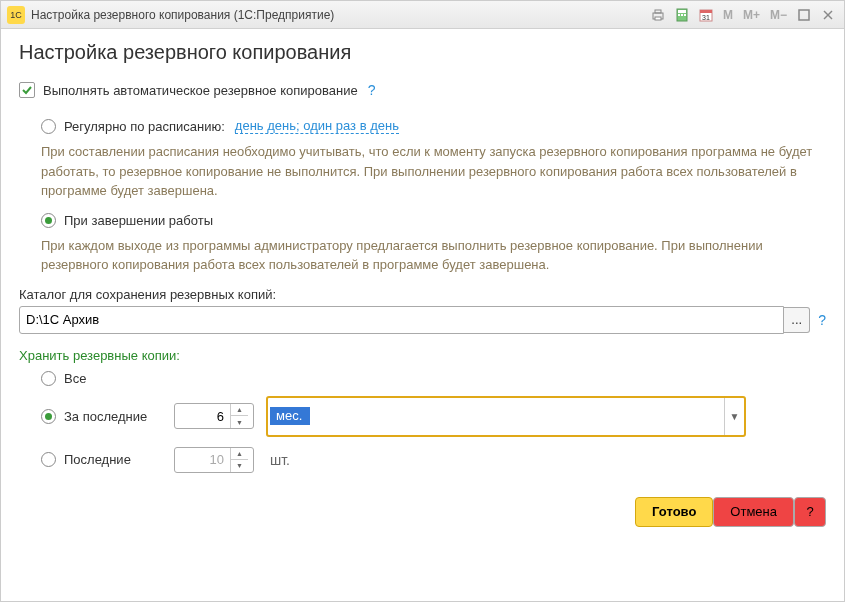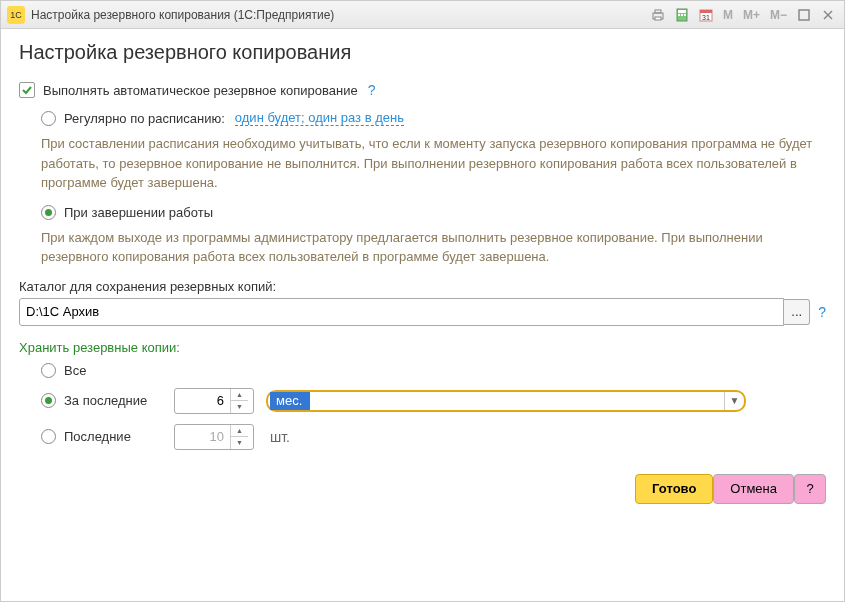--- a/index.html
+++ b/index.html
@@ -6,21 +6,21 @@
     body { font-family: Arial, sans-serif; font-size: 13px; color: #333; background: #fff; }
     .window { width: 845px; height: 602px; background: #fff; position: relative; border: 1px solid #ccc; }
     .titlebar { height: 28px; background: linear-gradient(#f5f5f5, #e8e8e8); border-bottom: 1px solid #d0d0d0; display: flex; align-items: center; padding: 0 6px; }
     .titlebar-logo { width: 18px; height: 18px; background: #ffd94a; border-radius: 3px; display: flex; align-items: center; justify-content: center; font-size: 9px; font-weight: normal; color: #333; margin-right: 6px; }
     .titlebar-title { flex: 1; font-size: 12px; color: #444; }
     .titlebar-icons { display: flex; align-items: center; gap: 4px; }
     .titlebar-icon { width: 20px; height: 20px; display: flex; align-items: center; justify-content: center; cursor: pointer; }
     .titlebar-text-btn { font-size: 12px; color: #aaa; font-weight: bold; padding: 0 3px; cursor: pointer; }
     .content { padding: 12px 18px; }
     .page-title { font-size: 20px; color: #333; margin-bottom: 18px; font-weight: normal; }
-    .checkbox-row { display: flex; align-items: center; margin-bottom: 12px; }
+    .checkbox-row { display: flex; align-items: center; margin-bottom: 20px; }
     .checkbox { width: 16px; height: 16px; border: 1px solid #999; border-radius: 2px; margin-right: 8px; cursor: pointer; display: flex; align-items: center; justify-content: center; background: #fff; }
     .checkbox.checked { background: #fff; }
     .checkbox.checked svg { display: block; }
     .checkbox svg { display: none; }
     .help-q { color: #2b8fd9; font-size: 14px; margin-left: 10px; cursor: pointer; }
     .option-section { margin-left: 22px; }
     .radio-row { display: flex; align-items: center; margin-bottom: 8px; }
     .radio { width: 15px; height: 15px; border: 1px solid #888; border-radius: 50%; margin-right: 8px; cursor: pointer; display: flex; align-items: center; justify-content: center; background: #fff; }
     .radio.selected::after { content: ''; width: 7px; height: 7px; background: #3b9c3b; border-radius: 50%; }
     .link { color: #2b8fd9; text-decoration: underline; cursor: pointer; }
@@ -32,27 +32,27 @@
     .path-btn { width: 26px; height: 26px; border: 1px solid #aaa; border-left: none; background: #f5f5f5; cursor: pointer; display: flex; align-items: center; justify-content: center; border-radius: 0 3px 3px 0; }
     .green-label { color: #2a8a2a; font-size: 13px; margin-bottom: 8px; display: block; }
     .retention-row { display: flex; align-items: center; margin-bottom: 10px; margin-left: 22px; }
     .retention-row .radio-label { width: 110px; }
     .spinner { width: 80px; height: 26px; border: 1px solid #aaa; border-radius: 3px; display: flex; align-items: center; margin-right: 12px; position: relative; background: #fff; }
     .spinner input { width: 55px; border: none; text-align: right; padding-right: 6px; font-size: 13px; outline: none; background: transparent; }
     .spinner input:disabled { color: #aaa; }
     .spinner-btns { width: 18px; display: flex; flex-direction: column; border-left: 1px solid #ccc; }
     .spinner-btn { height: 12px; display: flex; align-items: center; justify-content: center; cursor: pointer; font-size: 7px; color: #666; }
     .spinner-btn:first-child { border-bottom: 1px solid #ccc; }
-    .combo { width: 480px; height: 22px; border: 2px solid #e0a818; border-radius: 10px; display: flex; align-items: center; background: #fff; position: relative; }
+    .combo { width: 480px; height: 41px; border: 2px solid #e0a818; border-radius: 3px; display: flex; align-items: center; background: #fff; position: relative; }
     .combo-value { flex: 1; padding: 0 6px; font-size: 13px; background: #3478d6; color: #fff; margin: 2px; height: 18px; line-height: 18px; width: fit-content; max-width: 40px; }
     .combo-spacer { flex: 10; }
     .combo-btn { width: 20px; height: 100%; border-left: 1px solid #ccc; display: flex; align-items: center; justify-content: center; cursor: pointer; font-size: 10px; color: #666; }
     .unit-label { margin-left: 4px; font-size: 14px; color: #666; }
     .button-row { display: flex; justify-content: flex-end; margin-top: 24px; padding-right: 0; }
-    .btn { height: 30px; padding: 0 16px; border: 1px solid #aaa; border-radius: 4px; background: #f9a8d4; cursor: pointer; font-size: 13px; }
+    .btn { height: 30px; padding: 0 16px; border: 1px solid #aaa; border-radius: 4px; background: #ef4444; cursor: pointer; font-size: 13px; }
     .btn-primary { background: #ffd94a; border-color: #d4a810; font-weight: bold; }
     .btn-help { width: 32px; padding: 0; }
   </style>
 </head>
 <body>
 
 <div class="window">
   <div class="titlebar">
     <div class="titlebar-logo">1C</div>
     <div class="titlebar-title">Настройка резервного копирования  (1С:Предприятие)</div>
@@ -108,21 +108,21 @@
       </div>
       <span>Выполнять автоматическое резервное копирование</span>
       <span class="help-q">?</span>
     </div>
 
     <div class="option-section">
       <div class="radio-row">
         <div class="radio"></div>
         <span>Регулярно по расписанию:</span>
         <span style="width:10px"></span>
-        <span class="link dashed">один будет; один раз в день</span>
+        <span class="link dashed">день день; один раз в день</span>
       </div>
       <div class="hint-text">При составлении расписания необходимо учитывать, что если к моменту запуска резервного копирования программа не будет работать, то резервное копирование не выполнится. При выполнении резервного копирования работа всех пользователей в программе будет завершена.</div>
 
       <div class="radio-row">
         <div class="radio selected"></div>
         <span>При завершении работы</span>
       </div>
       <div class="hint-text">При каждом выходе из программы администратору предлагается выполнить резервное копирование. При выполнении резервного копирования работа всех пользователей в программе будет завершена.</div>
     </div>
 

